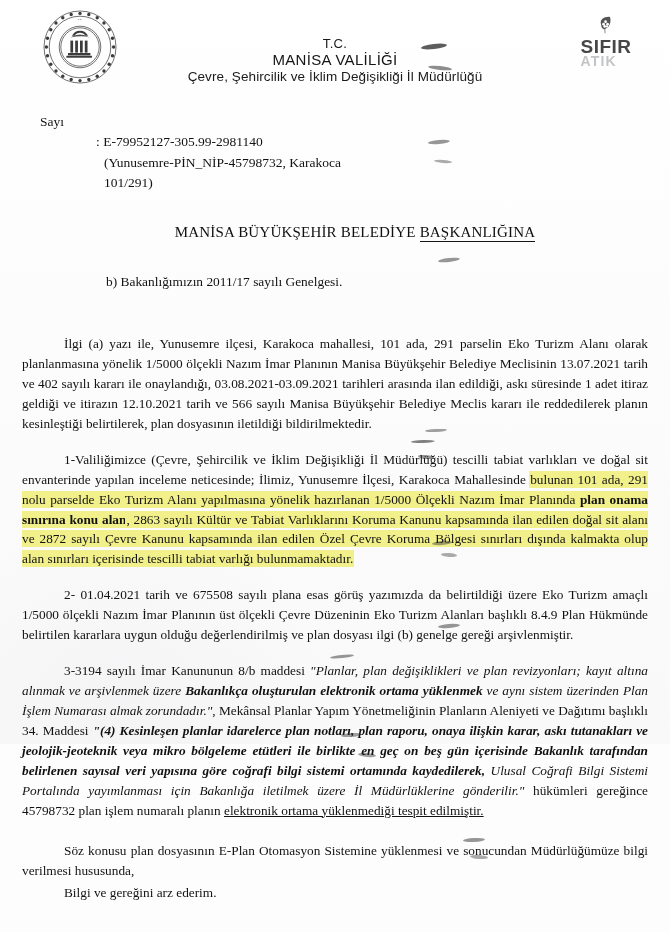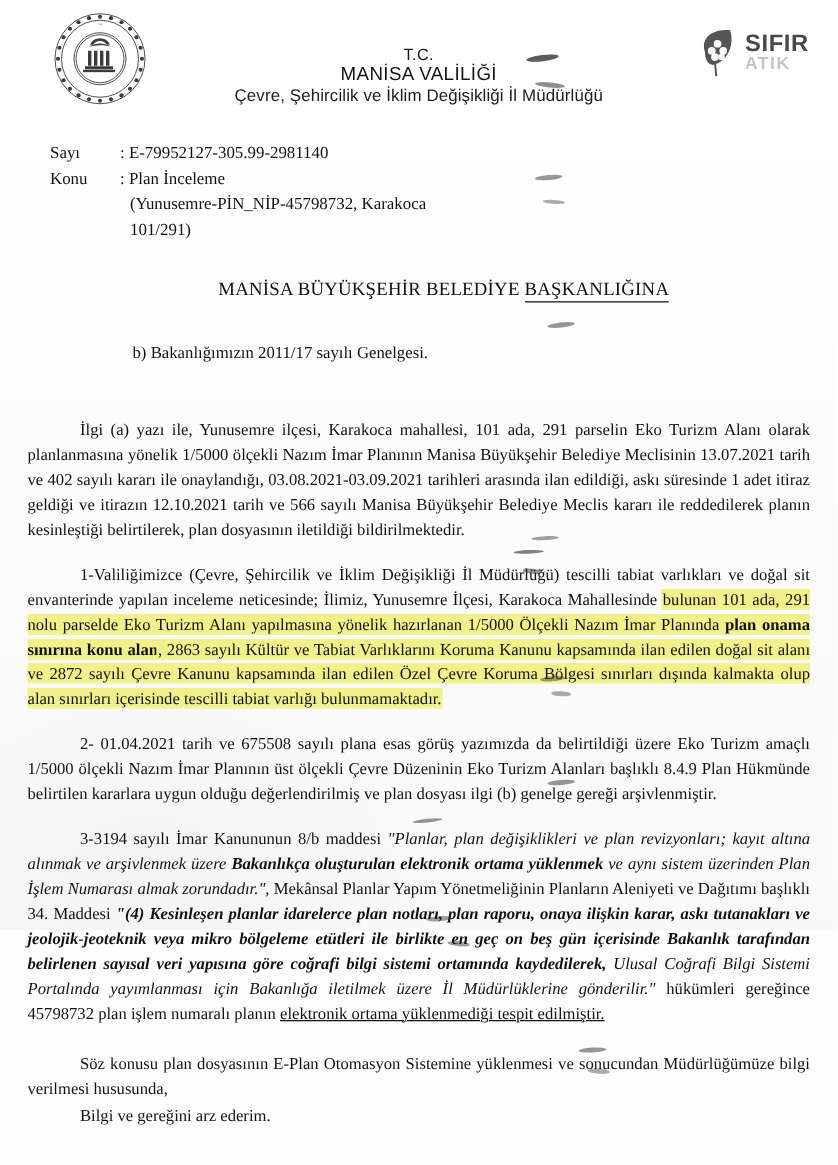--- a/index.html
+++ b/index.html
@@ -42,20 +42,21 @@
   .zero-waste {
     position: absolute;
     right: 16px;
     top: 16px;
     width: 96px;
     height: 52px;
     display: flex;
     align-items: center;
     gap: 4px;
     opacity: 0.86;
+    flex-direction: column;
   }
   .zw-text {
     display: flex;
     flex-direction: column;
     line-height: 0.92;
   }
   .zw-top {
     font-family: "Liberation Sans", sans-serif;
     font-weight: bold;
     font-size: 19px;
@@ -114,20 +115,21 @@
   }
   .meta-row {
     display: flex;
   }
   .meta-key {
     width: 56px;
     flex: 0 0 56px;
   }
   .meta-val {
     flex: 1;
+    margin-top: 20px;
   }
   .meta-cont {
     margin-left: 64px;
   }
 
   
   .addressee {
     position: absolute;
     left: 0;
     right: 0;
@@ -288,24 +290,20 @@
         <span class="zw-bot">ATIK</span>
       </span>
     </div>
   </div>
 
   <div class="meta">
     <div class="meta-row">
       <span class="meta-key">Sayı</span>
       <span class="meta-val"><span>:</span> <span>E-79952127-305.99-2981140</span></span>
     </div>
-    <div class="meta-row">
-      <span class="meta-key">Konu</span>
-      <span class="meta-val"><span>:</span> <span>Plan İnceleme</span></span>
-    </div>
     <div class="meta-cont">(Yunusemre-PİN_NİP-45798732, Karakoca</div>
     <div class="meta-cont">101/291)</div>
   </div>
 
   <div class="addressee">
     <span>MANİSA BÜYÜKŞEHİR BELEDİYE </span><span class="ul-part">BAŞKANLIĞINA</span>
   </div>
 
   <div class="ilgi">
     <div class="ilgi-b">b) Bakanlığımızın 2011/17 sayılı Genelgesi.</div>

